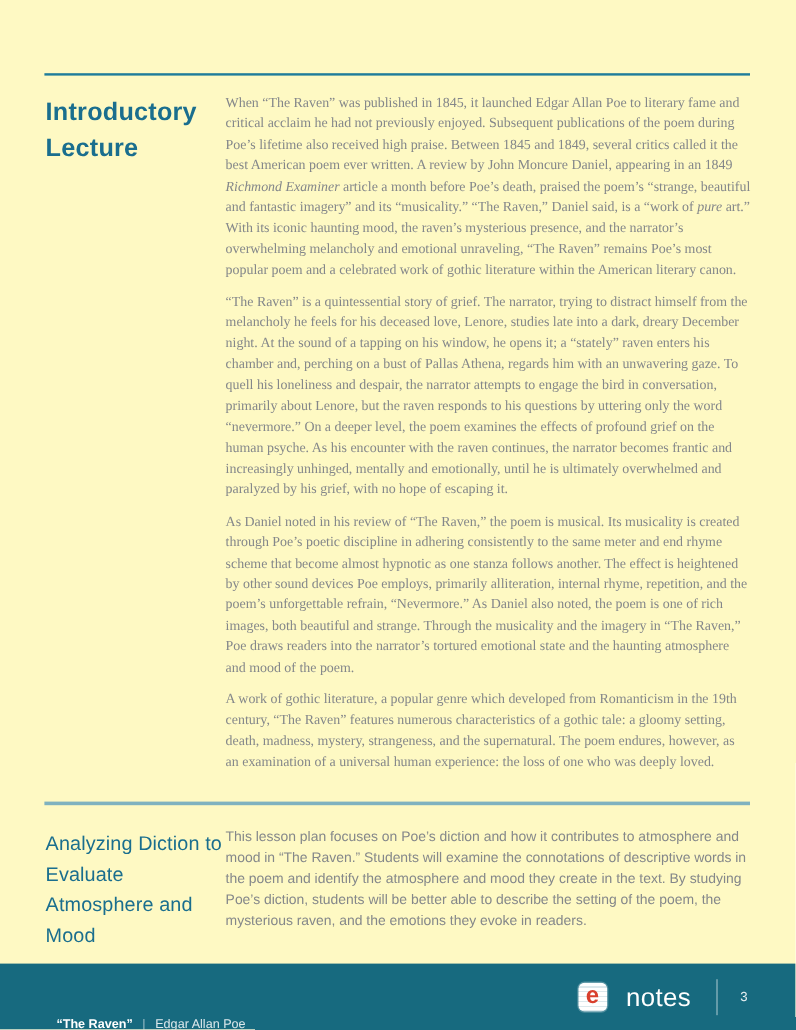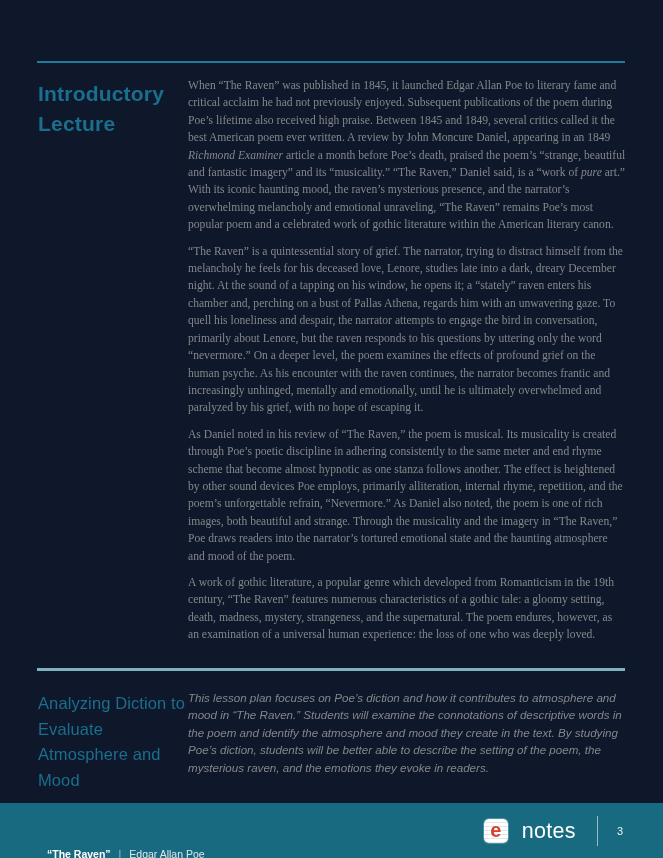--- a/index.html
+++ b/index.html
@@ -3,21 +3,21 @@
 <meta charset="utf-8">
 <style>
   html,body{margin:0;padding:0;}
   body{
     width:663px;height:858px;
     background:#ffffff;
     font-family:"Liberation Sans", sans-serif;
     position:relative;
     overflow:hidden;
   }
-  .page{position:absolute;inset:0;background:#0f172a;}
+  .page{position:absolute;inset:0;background:#fef9c3;}
 
   .top-rule{
     position:absolute;left:37px;right:38px;top:61px;height:2px;
     background:#1f7c9b;
   }
 
   .heading-col{position:absolute;left:38px;width:150px;}
   .h1-teal{
     color:#1a6e8e;font-weight:bold;font-size:21px;line-height:30px;
     letter-spacing:.2px;margin:0;
@@ -64,21 +64,21 @@
     display:flex;align-items:center;justify-content:center;
     box-shadow:0 0 0 1px rgba(255,255,255,.25);
   }
   .enotes-e{
     color:#d9402e;font-weight:bold;font-size:20px;line-height:20px;
     font-family:"Liberation Sans", sans-serif;
     position:relative;top:-1px;
   }
   .enotes-word{
     color:#ffffff;font-size:21.5px;font-weight:normal;letter-spacing:.3px;
-    margin-left:14px;line-height:24px;
+    margin-left:2px;line-height:24px;padding-left:14px;
   }
   .footer-vdiv{
     width:1px;height:30px;background:rgba(255,255,255,.55);
     margin:0 19px 0 21px;
   }
   .footer-page{color:rgba(255,255,255,.9);font-size:11px;}
 </style>
 </head>
 <body>
 
@@ -96,21 +96,21 @@
     <p>As Daniel noted in his review of “The Raven,” the poem is musical. Its musicality is created through Poe’s poetic discipline in adhering consistently to the same meter and end rhyme scheme that become almost hypnotic as one stanza follows another. The effect is heightened by other sound devices Poe employs, primarily alliteration, internal rhyme, repetition, and the poem’s unforgettable refrain, “Nevermore.” As Daniel also noted, the poem is one of rich images, both beautiful and strange. Through the musicality and the imagery in “The Raven,” Poe draws readers into the narrator’s tortured emotional state and the haunting atmosphere and mood of the poem.</p>
     <p>A work of gothic literature, a popular genre which developed from Romanticism in the 19th century, “The Raven” features numerous characteristics of a gothic tale: a gloomy setting, death, madness, mystery, strangeness, and the supernatural. The poem endures, however, as an examination of a universal human experience: the loss of one who was deeply loved.</p>
   </div>
 
   <div class="section-divider"></div>
 
   <div class="heading-col" style="top:691px;">
     <h2 class="h2-teal">Analyzing Diction to Evaluate Atmosphere and Mood</h2>
   </div>
 
-  <div class="body-col" style="top:689px;font-style:italic;">
+  <div class="body-col" style="top:689px;">
     <p>This lesson plan focuses on Poe’s diction and how it contributes to atmosphere and mood in “The Raven.” Students will examine the connotations of descriptive words in the poem and identify the atmosphere and mood they create in the text. By studying Poe’s diction, students will be better able to describe the setting of the poem, the mysterious raven, and the emotions they evoke in readers.</p>
   </div>
 
   <div class="footer">
     <div class="footer-left">
       <span class="footer-title">“The Raven”</span>
       <span class="footer-sep">|</span>
       <span class="footer-author">Edgar Allan Poe</span>
     </div>
     <div class="footer-right">

